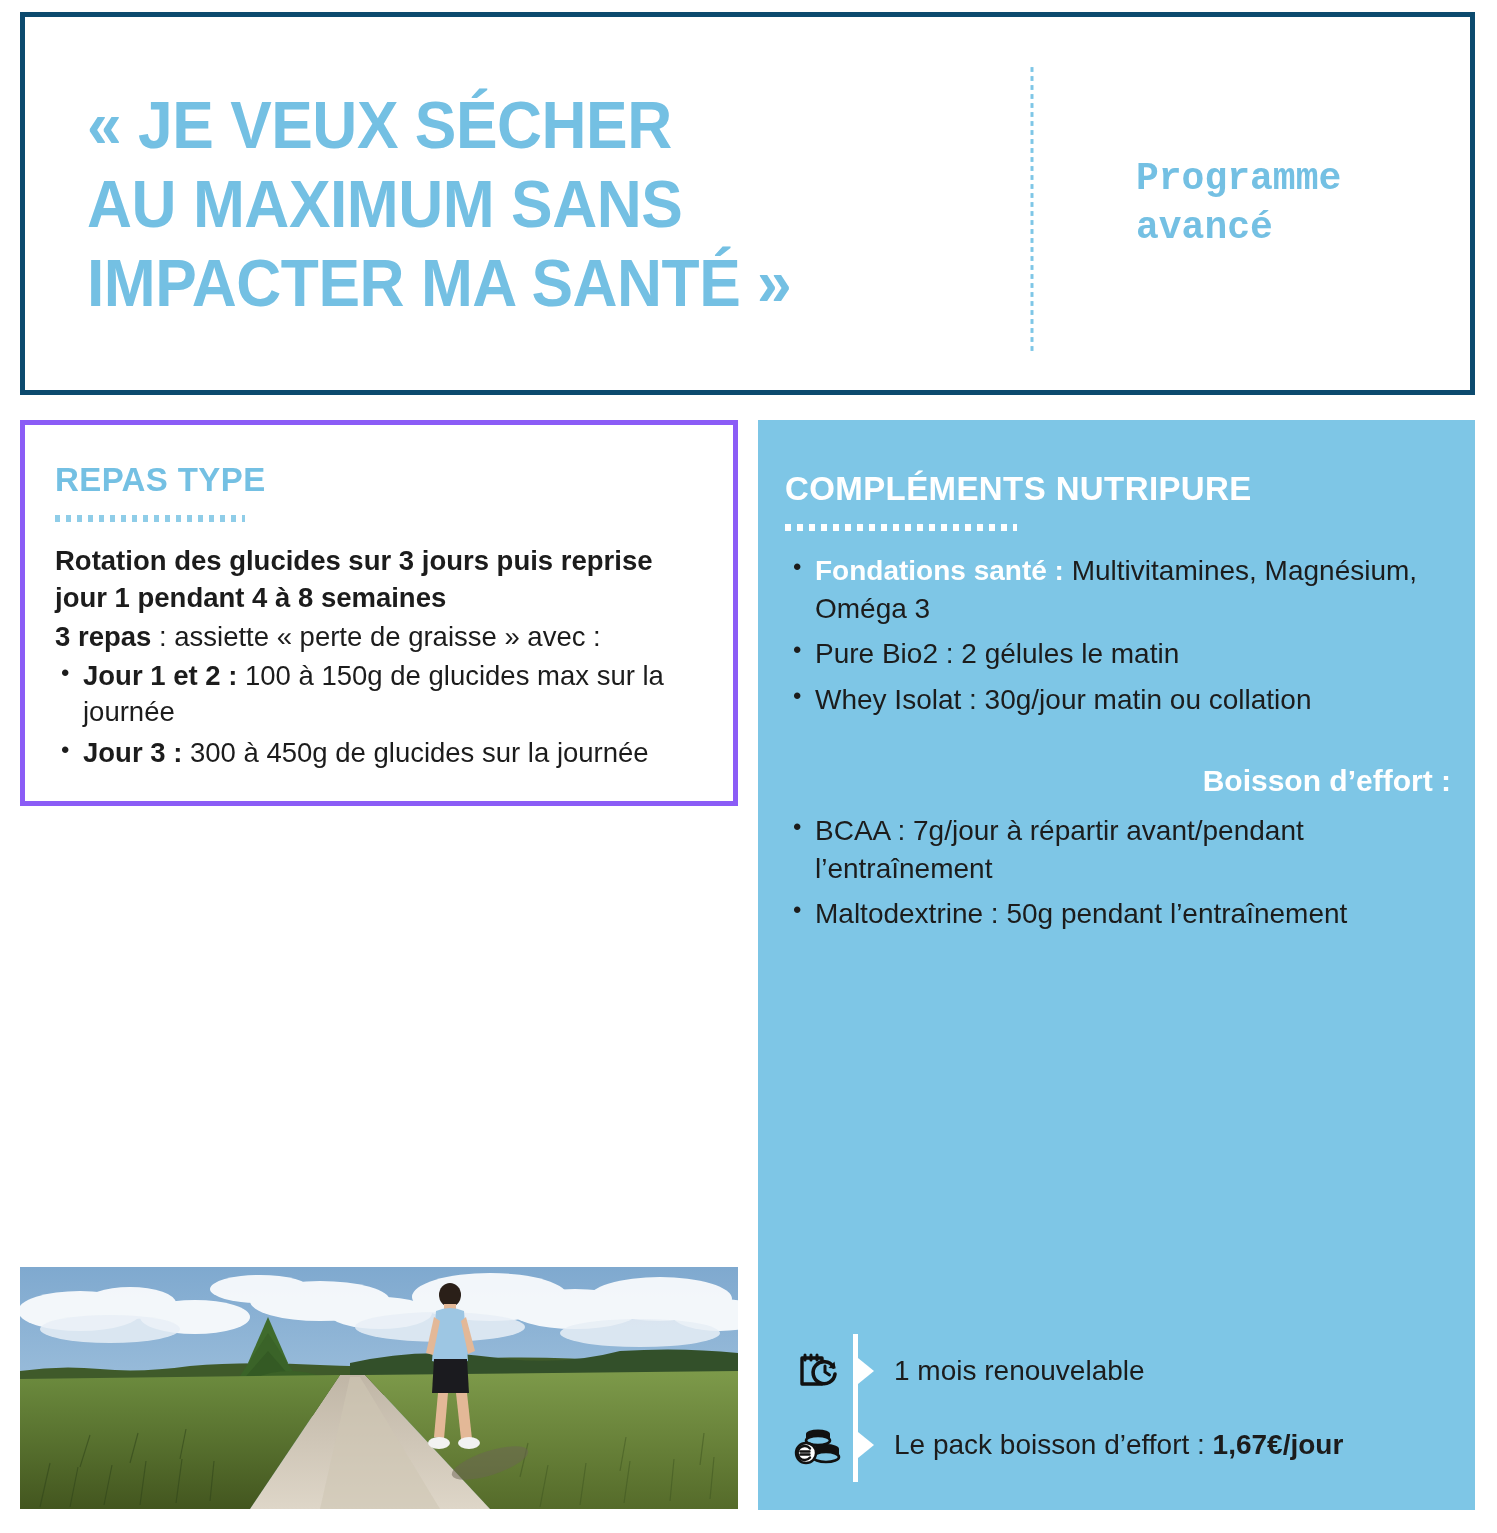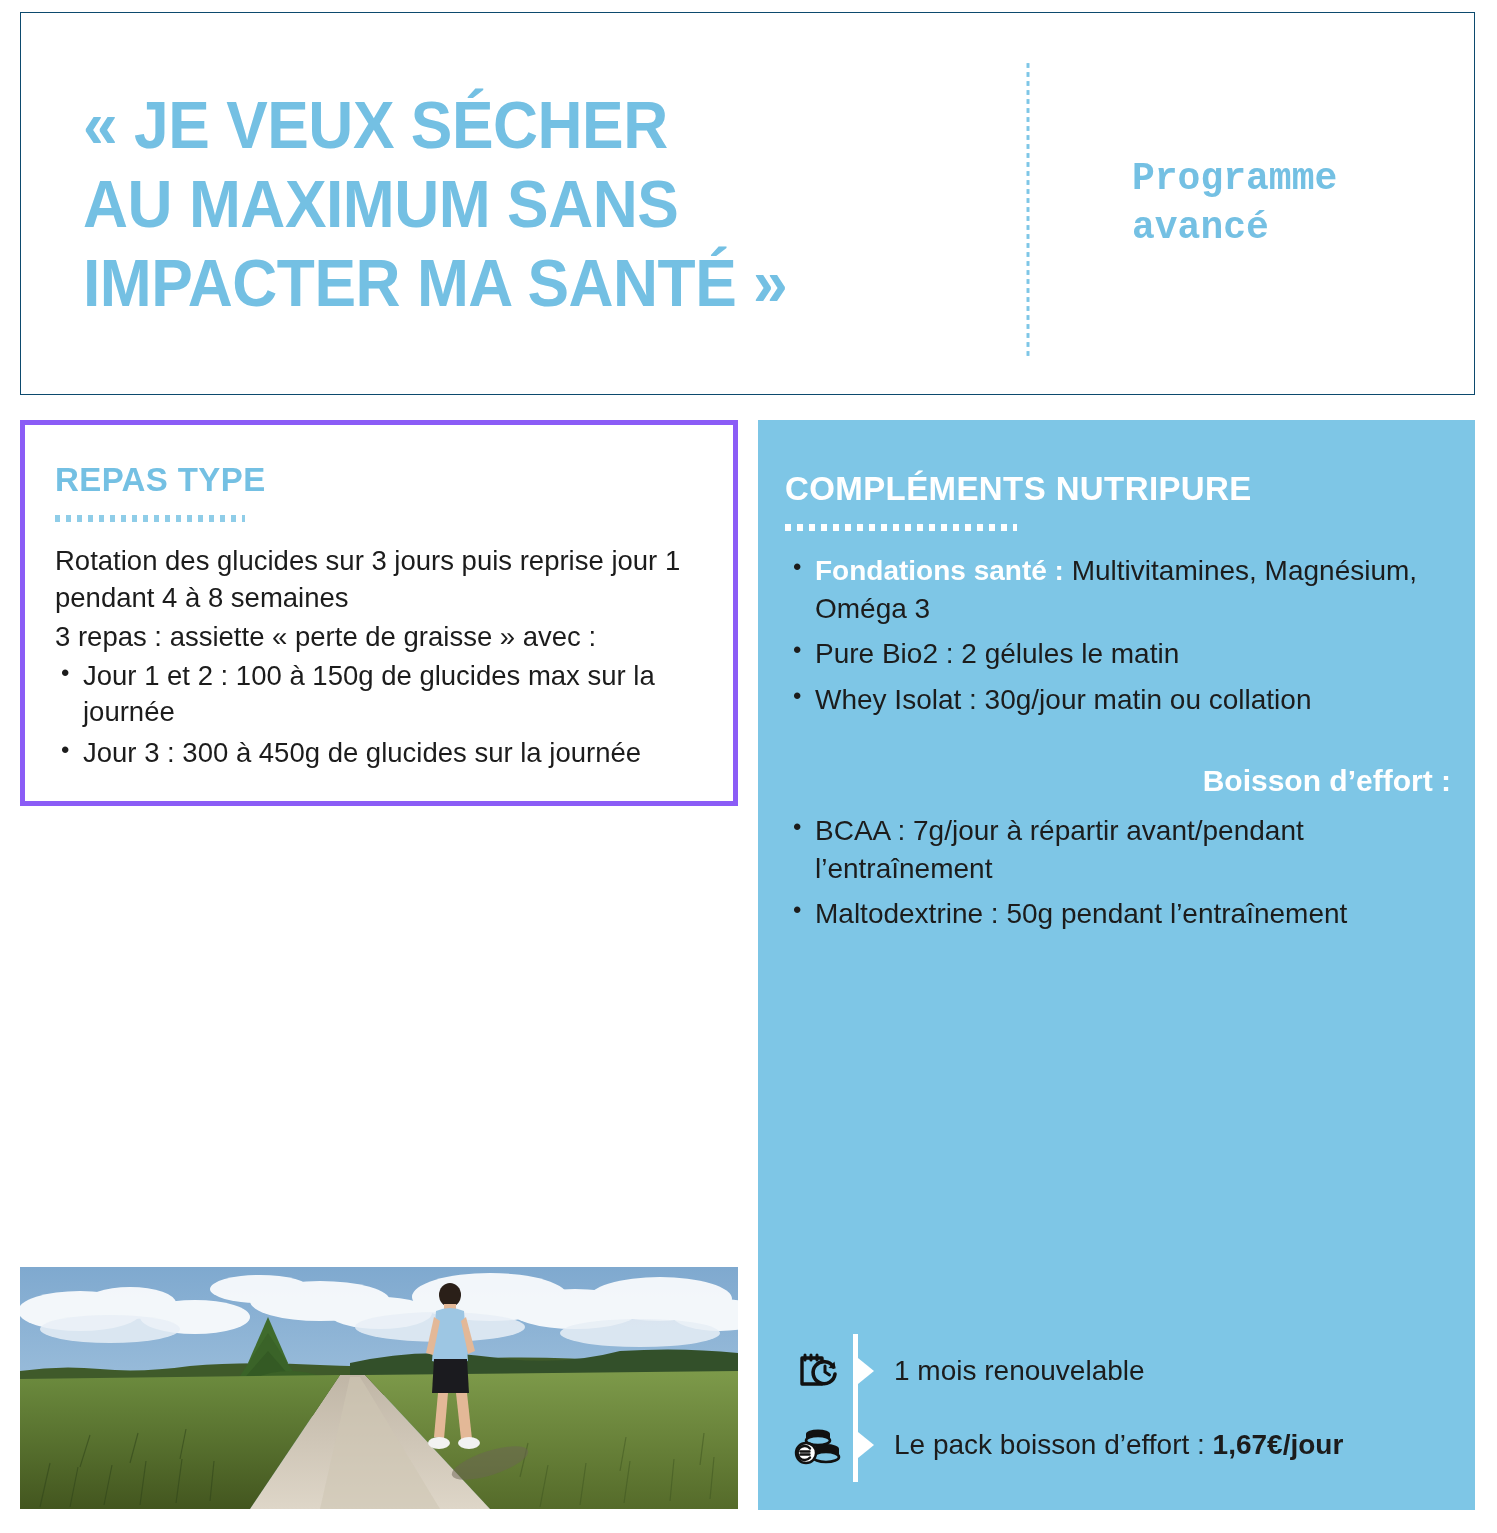--- a/index.html
+++ b/index.html
@@ -11,21 +11,21 @@
     font-family: "Liberation Sans", sans-serif;
     position: relative;
     overflow: hidden;
   }
 
   
   .header-box {
     position: absolute;
     left: 20px; top: 12px;
     width: 1455px; height: 383px;
-    border: 1px solid #0c4a6e;
+    border: 5px solid #0c4a6e;
     background: #ffffff;
     display: flex;
     align-items: stretch;
   }
   .header-title-zone {
     width: 1005px;
     display: flex;
     align-items: center;
     padding-left: 62px;
   }
@@ -98,40 +98,40 @@
     background-image: linear-gradient(to right, #ffffff 0 6px, transparent 6px 12px);
     background-size: 12px 7px;
     width: 232px;
   }
 
   .body-text {
     font-size: 27.5px;
     line-height: 1.33;
     color: #1c1c1c;
   }
-  .body-text.bold { font-weight: normal; }
+  .body-text.bold { font-weight: bold; }
   .lead-line { margin-bottom: 3px; }
 
   ul.bullets { list-style: none; margin-top: 2px; }
   ul.bullets > li {
     position: relative;
     padding-left: 28px;
     font-size: 27.5px;
     line-height: 1.33;
     color: #1c1c1c;
     margin-bottom: 4px;
   }
   ul.bullets > li::before {
     content: "\2022";
     position: absolute;
     left: 6px; top: -1px;
     font-size: 24px;
     color: #1c1c1c;
   }
-  .b { font-weight: normal; }
+  .b { font-weight: bold; }
 
   
   .card-train ul.bullets > li { margin-bottom: 6px; }
 
   
   .photo {
     position: absolute;
     left: 20px; top: 1267px;
     width: 718px; height: 242px;
     overflow: hidden;

